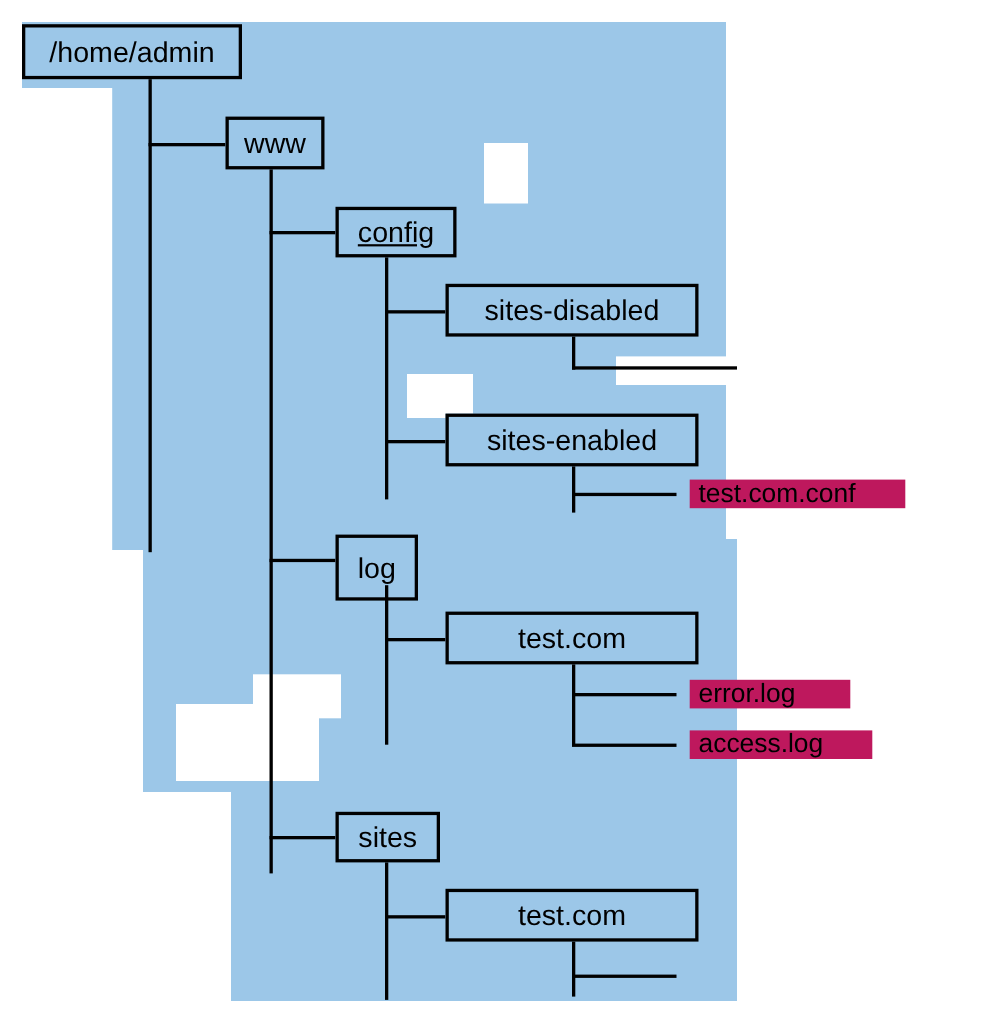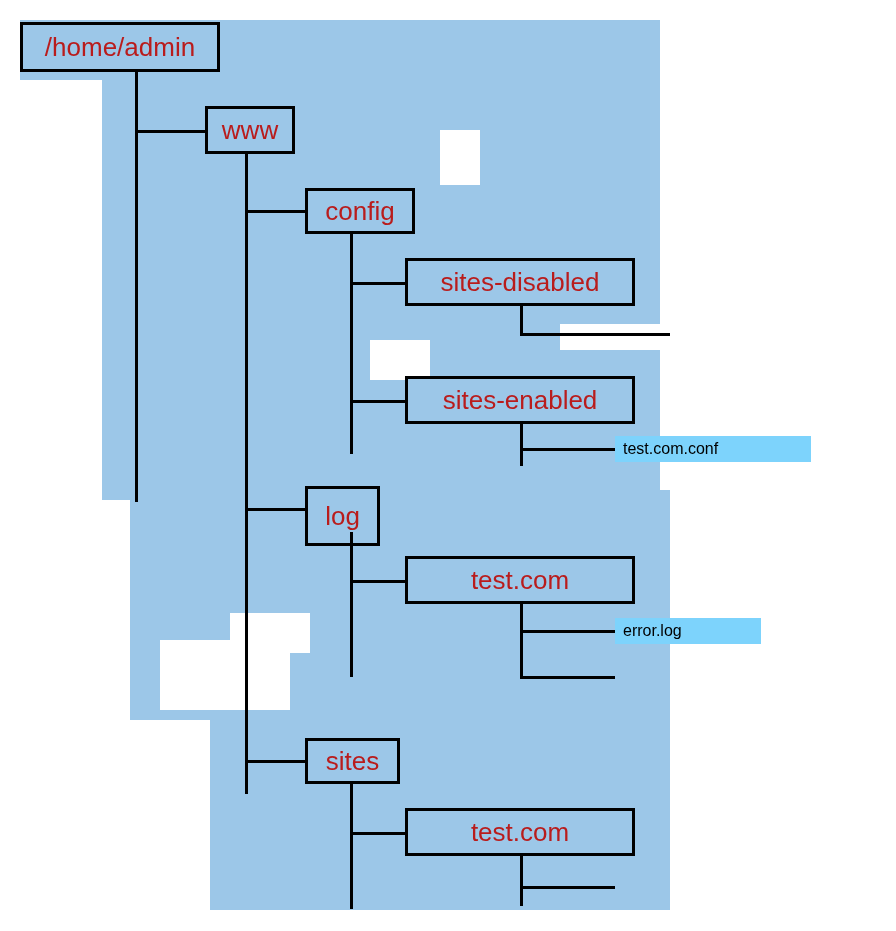--- a/index.html
+++ b/index.html
@@ -21,37 +21,38 @@
   }
   .line {
     position: absolute;
     background: #000;
   }
   .box {
     position: absolute;
     border: 3px solid #000;
     background: #9cc7e8;
     font-size: 26px;
-    color: #b91c1c;
+    color: #000000;
     display: flex;
     align-items: center;
     justify-content: center;
     box-sizing: border-box;
     padding: 0 12px;
     white-space: nowrap;
   }
   .file {
     position: absolute;
-    background: #7dd3fc;
+    background: #be185d;
     color: #000; 
-    font-size: 16px;
+    font-size: 24px;
     display: flex;
     align-items: center;
     padding: 0 8px;
     white-space: nowrap;
+    margin-left: 12px;
   }
 </style>
 </head>
 <body>
 
 <div class="canvas">
 
   <div class="blob" style="left:20px; top:20px; width:640px; height:480px;"></div>
   <div class="blob" style="left:130px; top:490px; width:540px; height:230px;"></div>
   <div class="blob" style="left:210px; top:700px; width:460px; height:210px;"></div>
@@ -70,21 +71,21 @@
   <div class="line" style="left:135px; top:72px; width:3px; height:430px;"></div>
 
   <div class="line" style="left:135px; top:130px; width:70px; height:3px;"></div>
   <div class="box" style="left:205px; top:106px; width:90px; height:48px;justify-content:center;">
     <span>www</span>
   </div>
 
   <div class="line" style="left:245px; top:154px; width:3px; height:640px;"></div>
 
   <div class="line" style="left:245px; top:210px; width:60px; height:3px;"></div>
-  <div class="box" style="left:305px; top:188px; width:110px; height:46px;">
+  <div class="box" style="left:305px; top:188px; width:110px; height:46px;text-decoration:underline;">
     <span>config</span>
   </div>
 
   <div class="line" style="left:350px; top:234px; width:3px; height:220px;"></div>
 
   <div class="line" style="left:350px; top:282px; width:55px; height:3px;"></div>
   <div class="box" style="left:405px; top:258px; width:230px; height:48px;text-align:center;">
     <span>sites-disabled</span>
   </div>
 
@@ -113,20 +114,23 @@
   <div class="box" style="left:405px; top:556px; width:230px; height:48px;">
     <span>test.com</span>
   </div>
 
   <div class="line" style="left:520px; top:604px; width:3px; height:74px;"></div>
   <div class="line" style="left:520px; top:630px; width:95px; height:3px;"></div>
   <div class="file" style="left:615px; top:618px; width:130px; height:26px;">
     <span>error.log</span>
   </div>
   <div class="line" style="left:520px; top:676px; width:95px; height:3px;"></div>
+  <div class="file" style="left:615px; top:664px; width:150px; height:26px;">
+    <span>access.log</span>
+  </div>
 
   <div class="line" style="left:245px; top:760px; width:60px; height:3px;"></div>
   <div class="box" style="left:305px; top:738px; width:95px; height:46px;">
     <span>sites</span>
   </div>
 
   <div class="line" style="left:350px; top:784px; width:3px; height:125px;"></div>
 
   <div class="line" style="left:350px; top:832px; width:55px; height:3px;"></div>
   <div class="box" style="left:405px; top:808px; width:230px; height:48px;">

